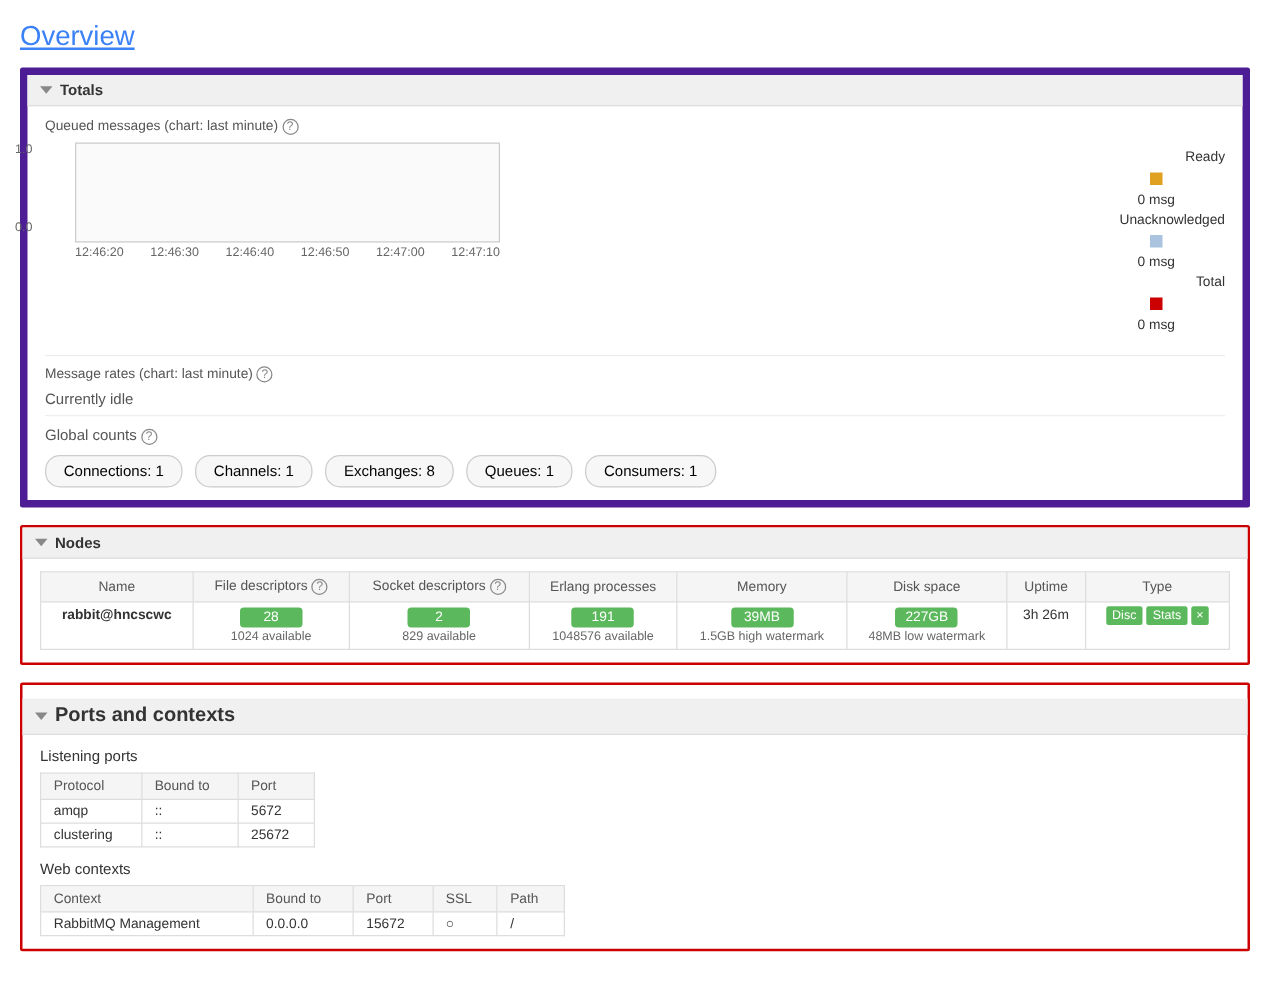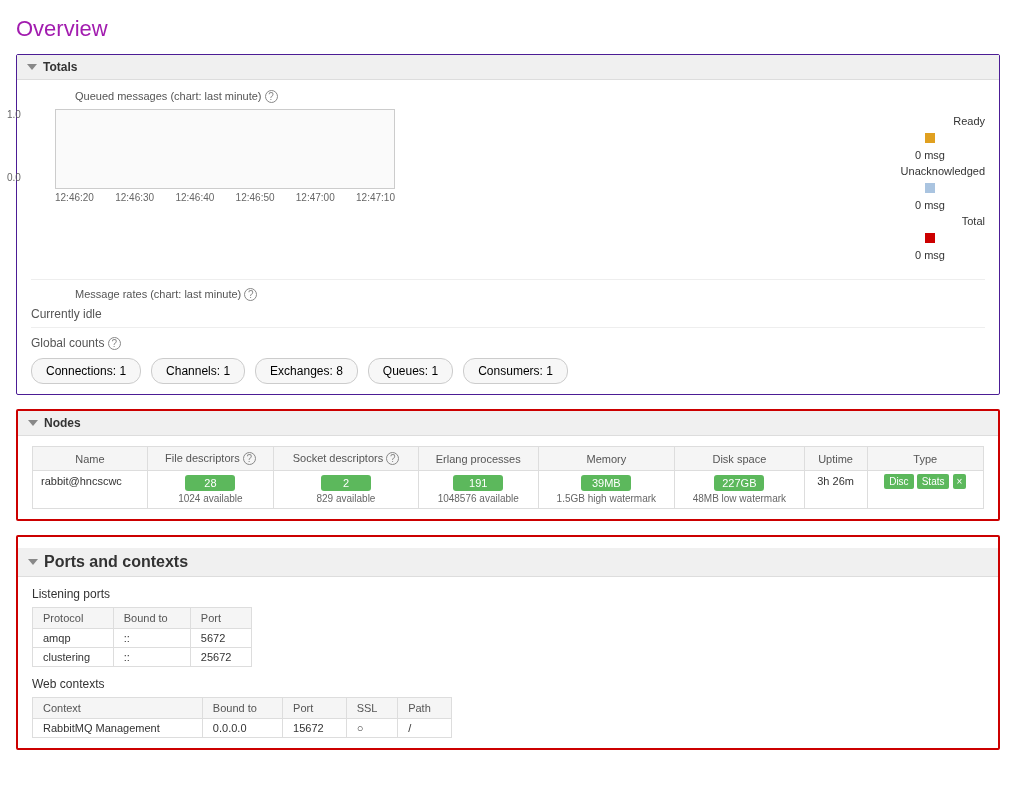--- a/index.html
+++ b/index.html
@@ -1,19 +1,19 @@
 <!DOCTYPE html>
 <html><head>
   <meta charset="utf-8">
   <style>
     * { box-sizing: border-box; margin: 0; padding: 0; }
     body { font-family: Arial, sans-serif; font-size: 12px; color: #333; background: #fff; padding: 16px; }
-    h1 { font-size: 22px; font-weight: normal; margin-bottom: 12px; color: #a21caf; }
-
-    .section { border: 1px solid #4c1d95; margin-bottom: 14px; border-radius: 2px; }
+    h1 { font-size: 22px; font-weight: normal; margin-bottom: 12px; color: #3b82f6; text-decoration: underline; }
+
+    .section { border: 6px solid #4c1d95; margin-bottom: 14px; border-radius: 2px; }
     .section-header {
       background: #f0f0f0;
       padding: 5px 10px;
       display: flex;
       align-items: center;
       gap: 6px;
       font-weight: bold;
       font-size: 12px;
       border-bottom: 1px solid #ddd;
     }
@@ -21,21 +21,21 @@
 
     .triangle-down {
       width: 0; height: 0;
       border-left: 5px solid transparent;
       border-right: 5px solid transparent;
       border-top: 6px solid #888;
       display: inline-block;
     }
 
     
-    .chart-label { font-size: 11px; color: #555; margin-bottom: 6px; margin-left: 44px; }
+    .chart-label { font-size: 11px; color: #555; margin-bottom: 6px; }
     .chart-container { display: flex; align-items: flex-start; gap: 20px; justify-content: space-between; }
     .chart-area { position: relative; width: 360px; }
     .chart-y-labels { position: absolute; left: -24px; top: 0; bottom: 20px; display: flex; flex-direction: column; justify-content: space-between; font-size: 10px; color: #666; }
     .chart-box {
       border: 1px solid #ccc;
       background: #fafafa;
       width: 340px;
       height: 80px;
       margin-left: 24px;
     }
@@ -91,21 +91,21 @@
       text-align: center;
       font-weight: normal;
       color: #555;
     }
     .nodes-table td {
       border: 1px solid #ddd;
       padding: 4px 8px;
       text-align: center;
       vertical-align: top;
     }
-    .nodes-table td.name-col { text-align: left; font-weight: normal; font-size: 11px; }
+    .nodes-table td.name-col { text-align: center; font-weight: bold; font-size: 11px; }
 
     .green-bar {
       background: #5cb85c;
       color: #fff;
       border-radius: 3px;
       padding: 2px 6px;
       display: inline-block;
       font-size: 11px;
       min-width: 50px;
       text-align: center;

